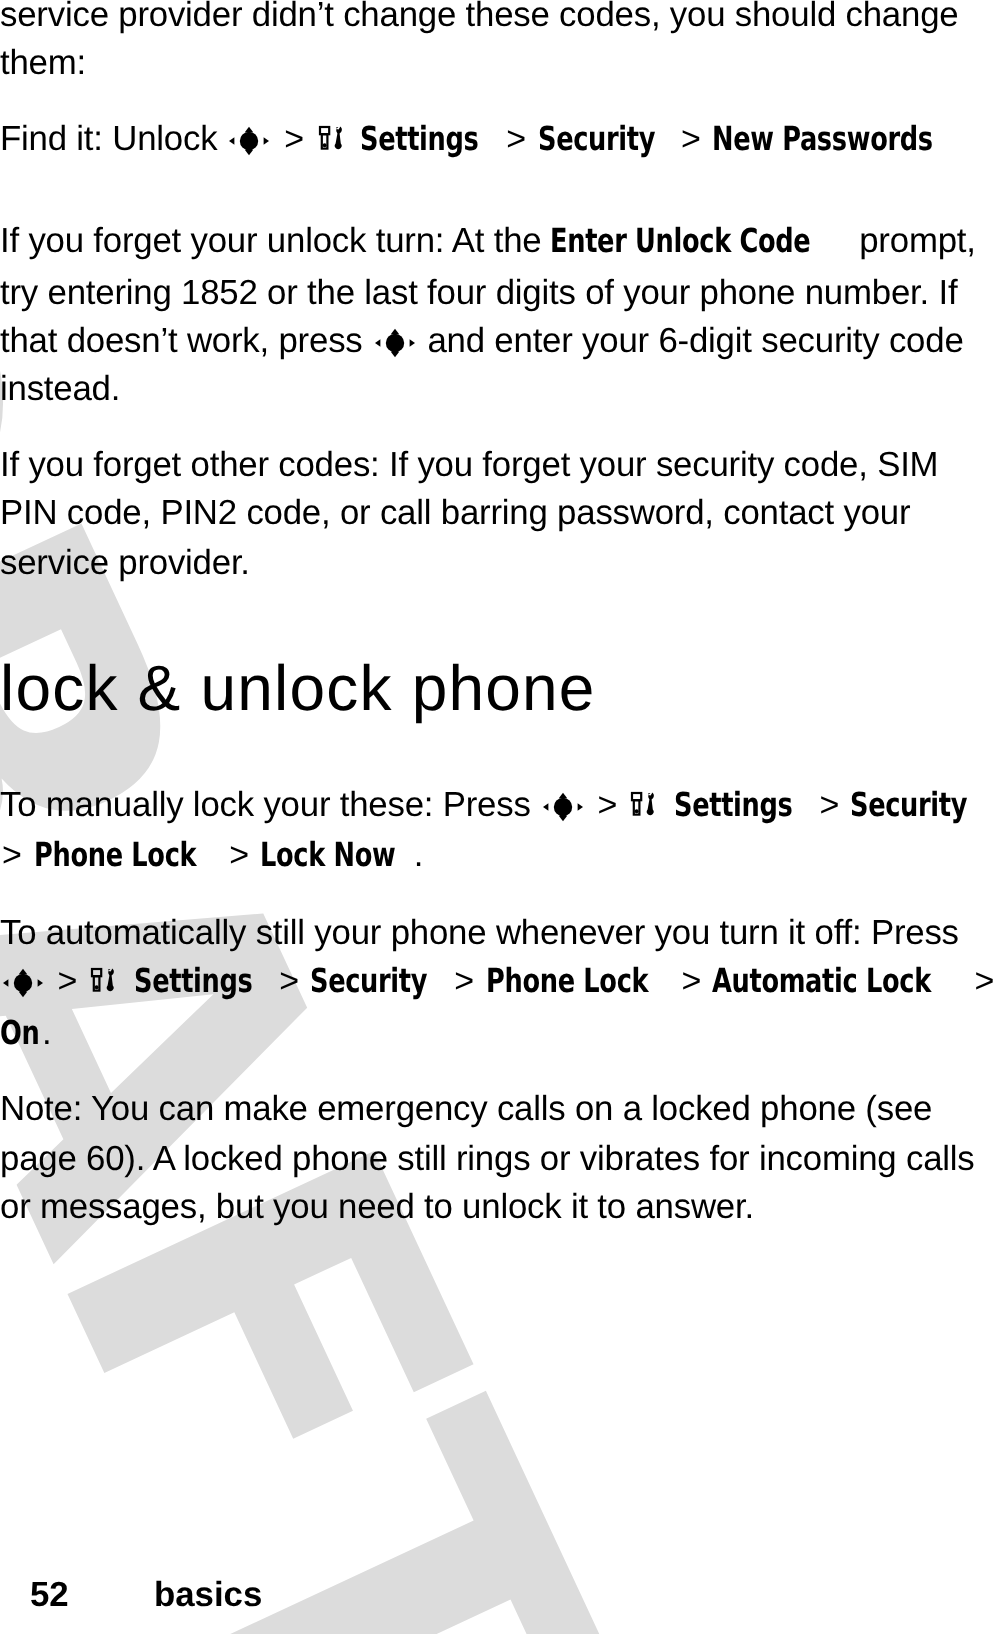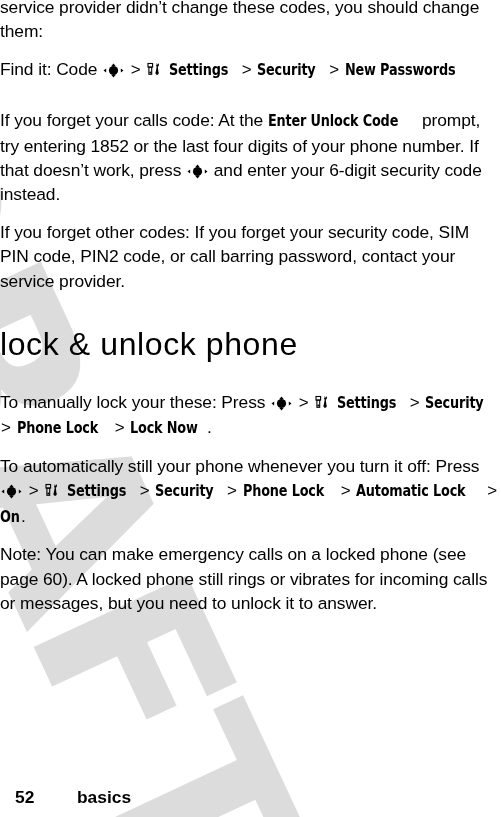--- a/index.html
+++ b/index.html
@@ -161,39 +161,39 @@
   <div class="draft-text">DRAFT</div>
 </div>
 
 <div id="page">
   <div class="content">
 
     <p class="body"><span>service provider didn’t change these codes, you should</span> <span>change them:</span></p>
 
     <div class="gap"></div>
 
-    <p class="body"><b>Find it:</b> <span>Code</span> <span class="key-center"><svg width="21" height="15" viewBox="0 0 21 15">
+    <p class="body"><b>Find it:</b> <span>Unlock</span> <span class="key-center"><svg width="21" height="15" viewBox="0 0 21 15">
             <circle cx="10.5" cy="7.5" r="4.6" fill="#000"></circle>
             <path d="M10.5 0.4 L12.6 3.1 L8.4 3.1 Z" fill="#000"></path>
             <path d="M10.5 14.6 L12.6 11.9 L8.4 11.9 Z" fill="#000"></path>
             <path d="M0.5 7.5 L3.2 5.6 L3.2 9.4 Z" fill="#000"></path>
             <path d="M20.5 7.5 L17.8 5.6 L17.8 9.4 Z" fill="#000"></path>
           </svg></span> <span class="arrow">&gt;</span> <span class="icon-settings"><svg width="15" height="15" viewBox="0 0 15 15">
             <rect x="1" y="1.5" width="4.6" height="3.6" fill="none" stroke="#000" stroke-width="1.1"></rect>
             <rect x="1.9" y="5.1" width="2.8" height="7.2" fill="none" stroke="#000" stroke-width="1.1"></rect>
             <circle cx="3.3" cy="10.6" r="1" fill="#000"></circle>
             <path d="M11.2 1.2 a2.1 2.1 0 0 0 -1.5 3.6 l-0.9 5.0 a1.7 1.7 0 1 0 2.6 0 l-0.6 -5.1 a2.1 2.1 0 0 0 0.4 -3.5 l-0.9 1.5 l-1.0 -0.2 l-0.1 -1.0 z" fill="#000"></path>
           </svg></span> <span class="menu">Settings</span> <span class="arrow">&gt;</span> <span class="menu">Security</span> <span class="arrow">&gt;</span> <span class="menu">New Passwords</span></p>
 
     <div class="gap"></div>
 
 
     <div class="gap"></div>
 
-    <p class="body"><b>If you forget your calls code:</b><span> At the </span><span class="menu">Enter Unlock Code</span><span> prompt, try entering 1852 or the last four digits of your phone number. If that doesn’t work, press </span><span class="key-center"><svg width="21" height="15" viewBox="0 0 21 15">
+    <p class="body"><b>If you forget your unlock turn:</b><span> At the </span><span class="menu">Enter Unlock Code</span><span> prompt, try entering 1852 or the last four digits of your phone number. If that doesn’t work, press </span><span class="key-center"><svg width="21" height="15" viewBox="0 0 21 15">
             <circle cx="10.5" cy="7.5" r="4.6" fill="#000"></circle>
             <path d="M10.5 0.4 L12.6 3.1 L8.4 3.1 Z" fill="#000"></path>
             <path d="M10.5 14.6 L12.6 11.9 L8.4 11.9 Z" fill="#000"></path>
             <path d="M0.5 7.5 L3.2 5.6 L3.2 9.4 Z" fill="#000"></path>
             <path d="M20.5 7.5 L17.8 5.6 L17.8 9.4 Z" fill="#000"></path>
           </svg></span><span> and enter your 6-digit security code instead.</span></p>
 
     <div class="gap"></div>
 
     <p class="body"><b>If you forget other codes:</b><span> If you forget your security code, SIM PIN code, PIN2 code, or call barring password, contact your service provider.</span></p>

